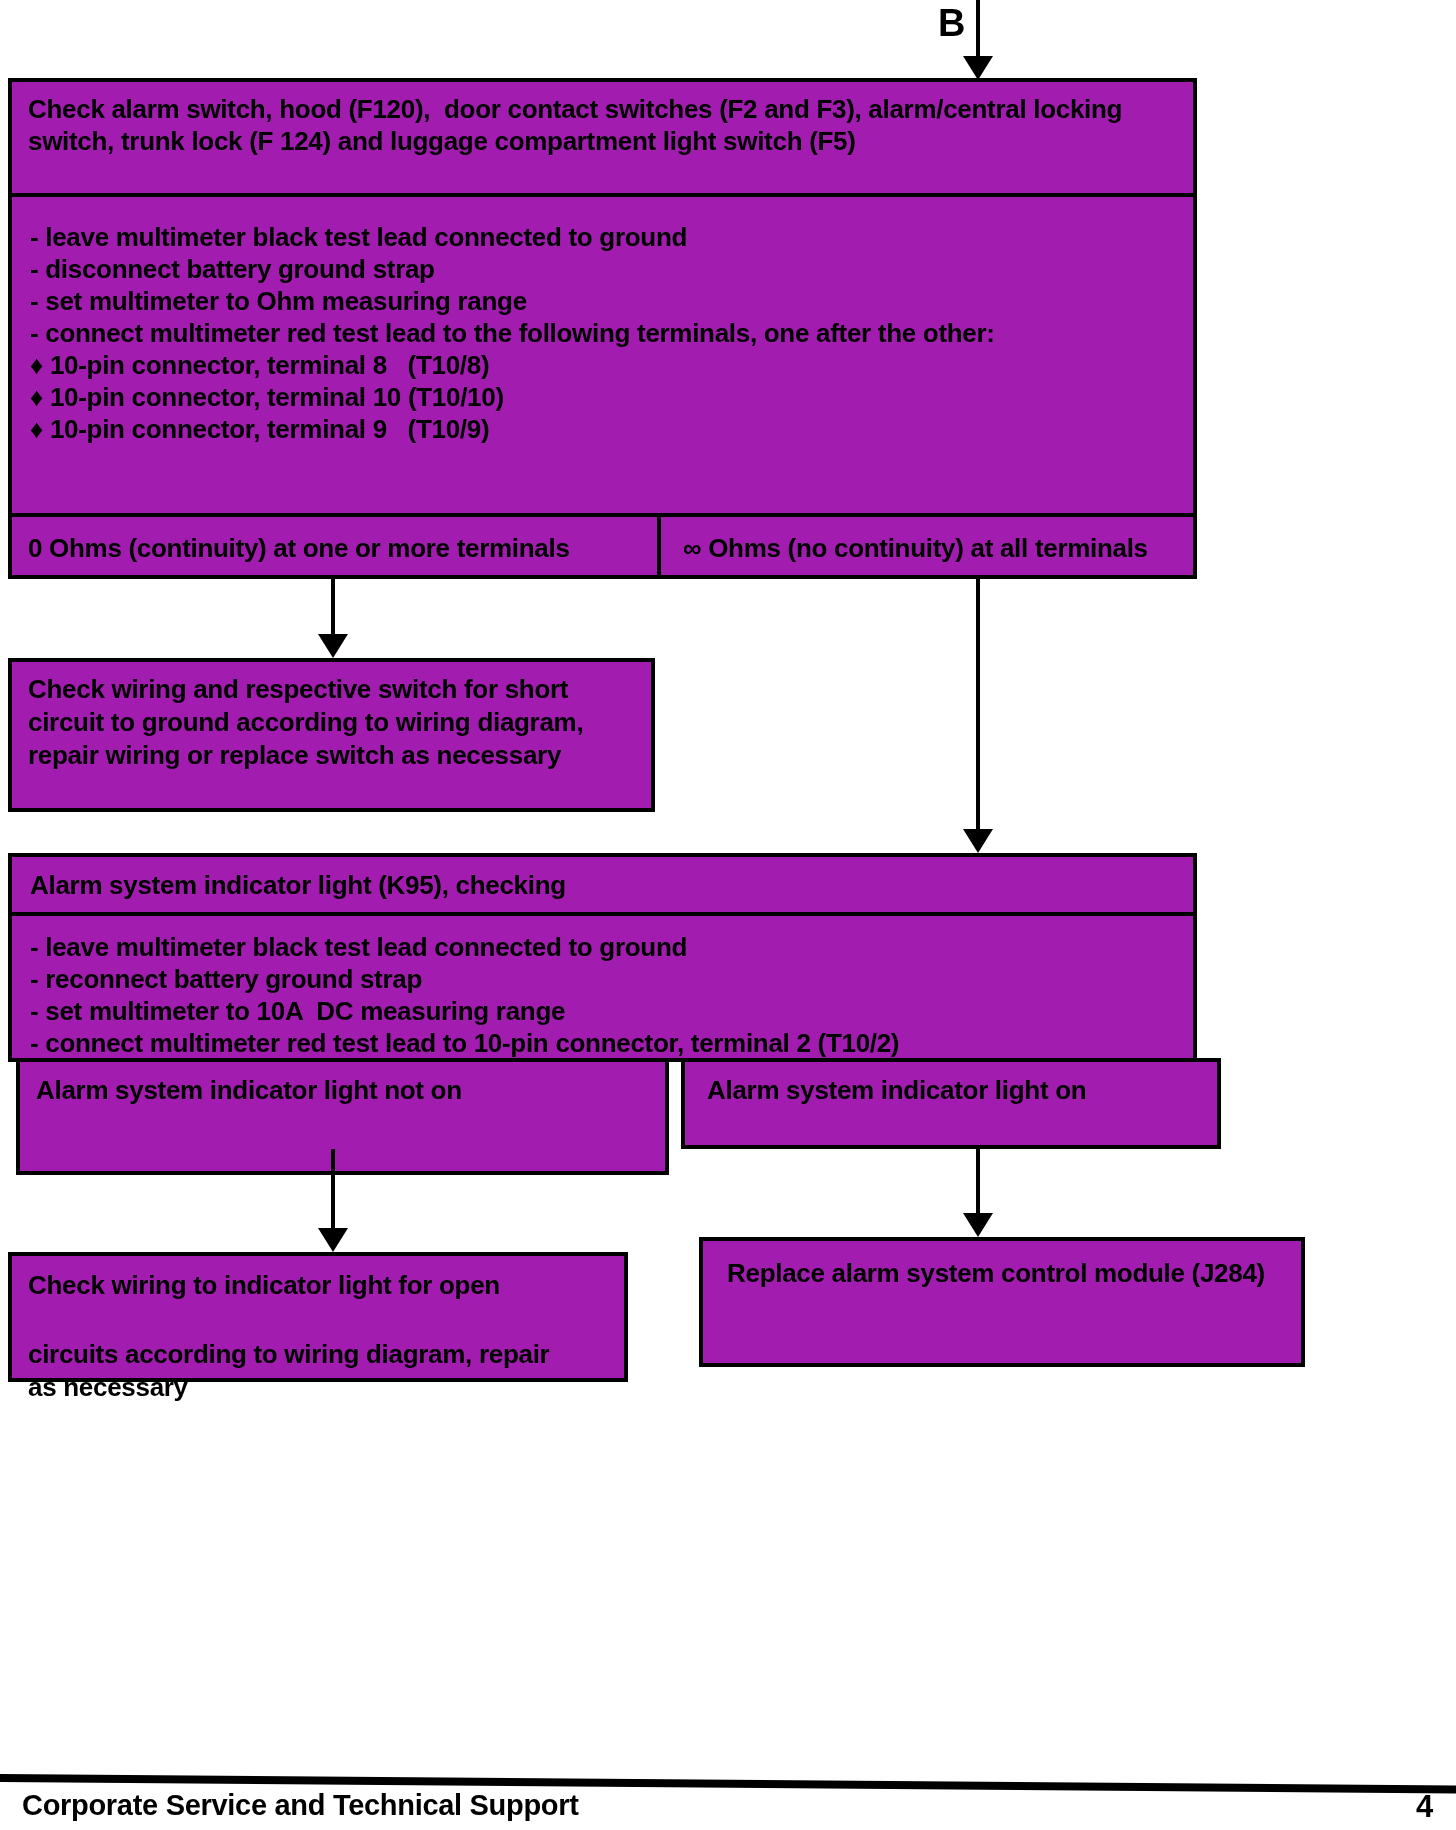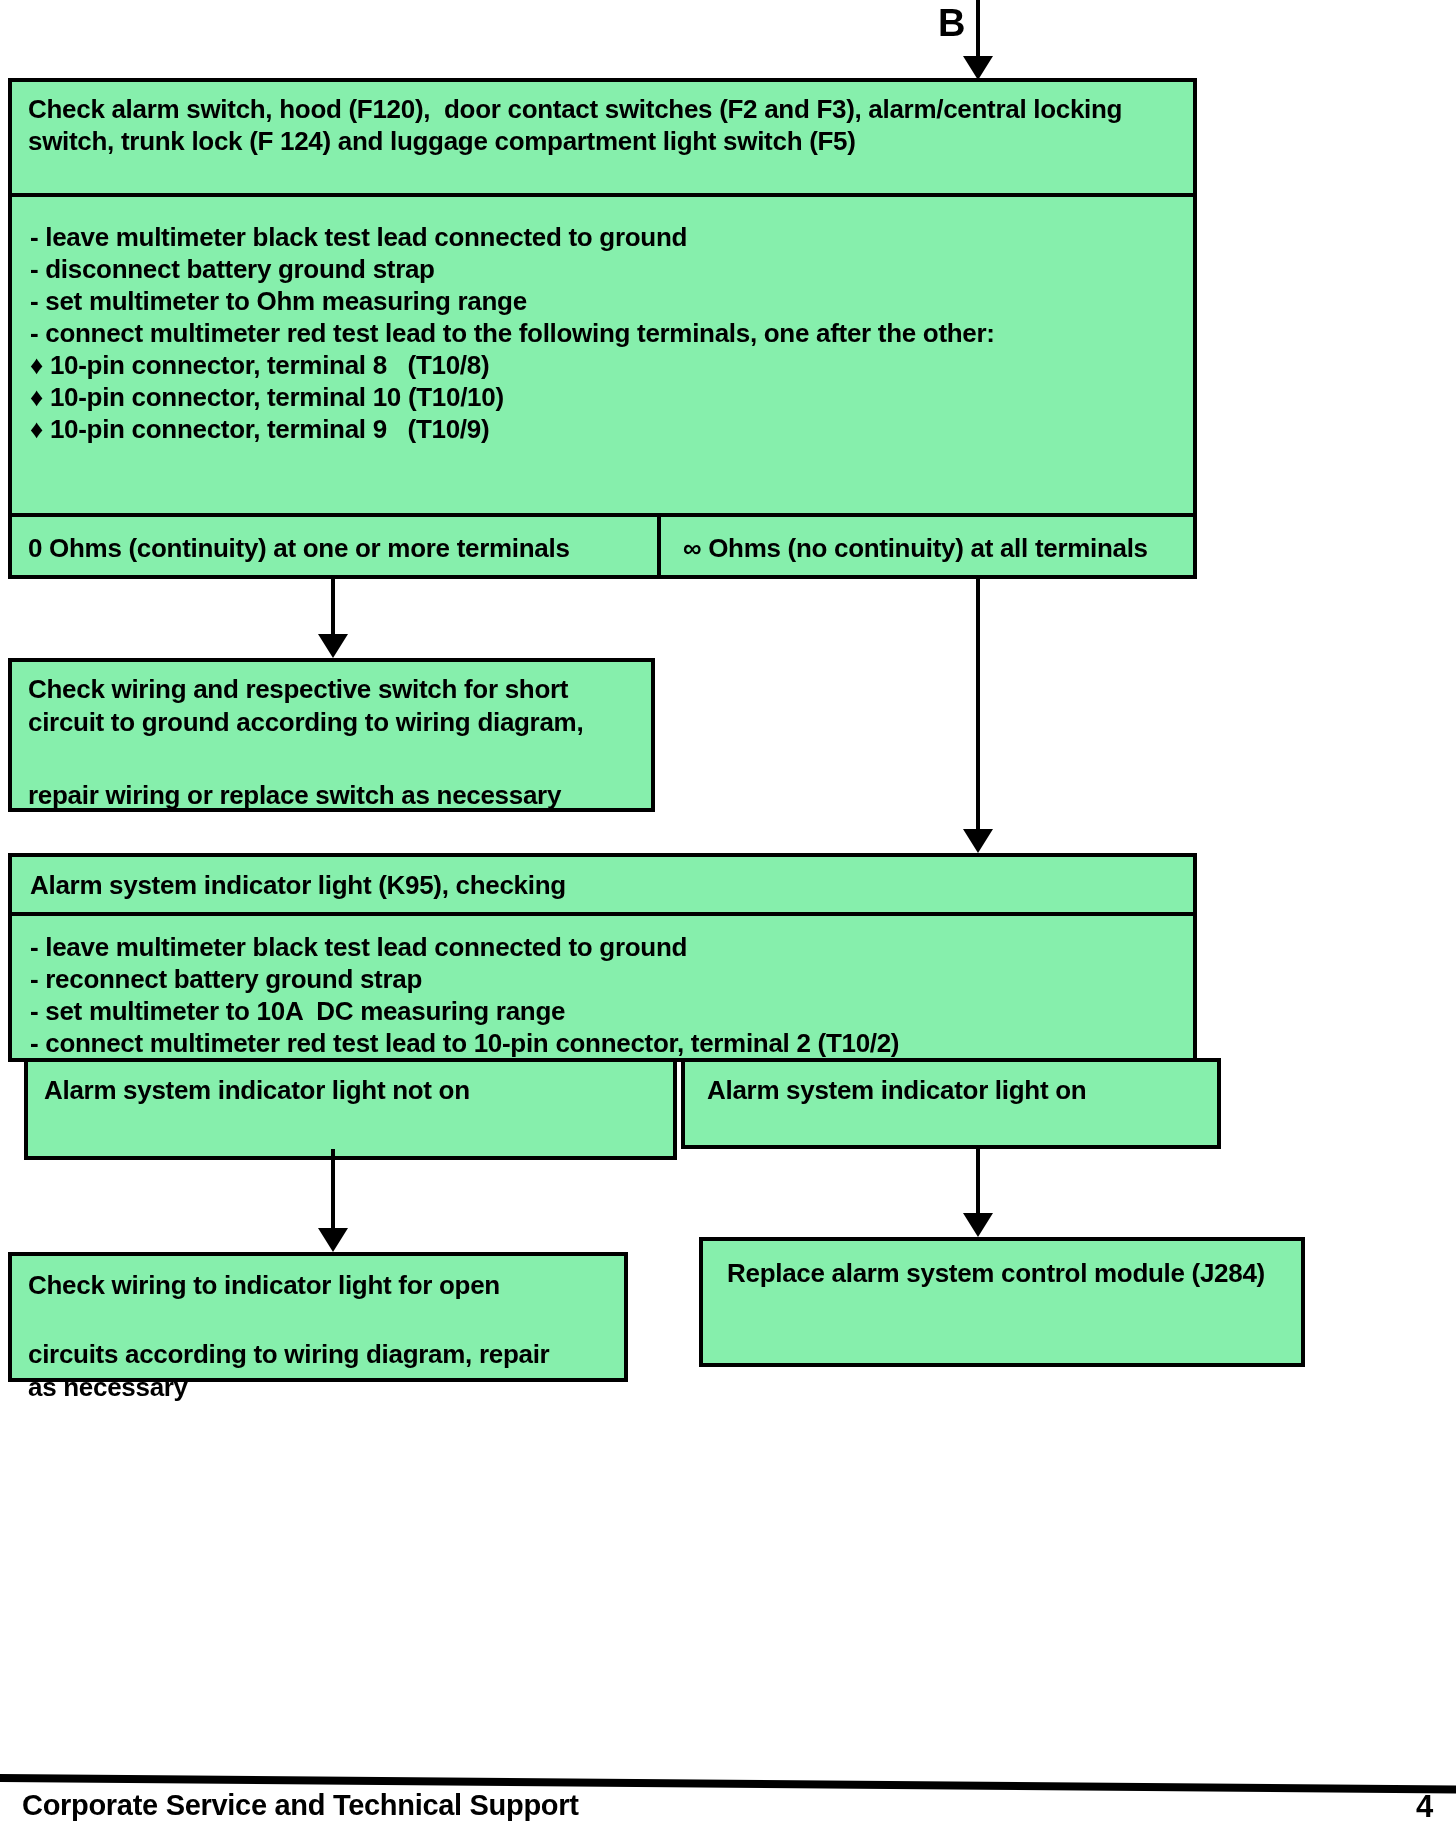--- a/index.html
+++ b/index.html
@@ -7,21 +7,21 @@
     position:relative;
     width:1456px;height:1830px;
     background:#ffffff;
     font-family:"Liberation Sans","DejaVu Sans",sans-serif;
     color:#000;
     overflow:hidden;
   }
   .box{
     position:absolute;
     border:4px solid #000;
-    background:#86efac;
+    background:#a21caf;
     box-sizing:border-box;
   }
   .txt{
     font-size:26px;
     font-weight:700;
     line-height:32px;
     letter-spacing:-0.3px;
     white-space:pre-wrap;
   }
   .line-v{
@@ -94,38 +94,38 @@
   <div class="box" style="left:657px;top:513px;width:540px;height:66px;">
     <div class="txt cell-label" style="left:22px;top:15px;">∞ Ohms (no continuity) at all terminals</div>
   </div>
 
   <div class="line-v" style="left:331px;top:579px;height:58px;"></div>
   <div class="arrowhead" style="left:318px;top:634px;"></div>
 
   <div class="box" style="left:8px;top:658px;width:647px;height:154px;padding:11px 16px 0 16px;">
     <div class="txt" style="line-height:33px;">Check wiring and respective switch for short</div>
     <div class="txt" style="line-height:33px;">circuit to ground according to wiring diagram,</div>
-    <div class="txt" style="line-height:33px;margin-top:40px;">repair wiring or replace switch as necessary</div>
+    <div class="txt" style="line-height:33px;">repair wiring or replace switch as necessary</div>
   </div>
 
   <div class="line-v" style="left:976px;top:579px;height:252px;"></div>
   <div class="arrowhead" style="left:963px;top:829px;"></div>
 
   <div class="box" style="left:8px;top:853px;width:1189px;height:63px;padding:12px 18px 0 18px;">
     <div class="txt">Alarm system indicator light (K95), checking</div>
   </div>
 
   <div class="box" style="left:8px;top:912px;width:1189px;height:150px;padding:15px 18px 0 18px;">
     <div class="txt">- leave multimeter black test lead connected to ground</div>
     <div class="txt">- reconnect battery ground strap</div>
     <div class="txt">- set multimeter to 10A  DC measuring range</div>
     <div class="txt">- connect multimeter red test lead to 10-pin connector, terminal 2 (T10/2)</div>
   </div>
 
-  <div class="box" style="left:24px;top:1058px;width:653px;height:102px;">
+  <div class="box" style="left:16px;top:1058px;width:653px;height:117px;">
     <div class="txt cell-label" style="left:16px;top:12px;">Alarm system indicator light not on</div>
   </div>
   <div class="box" style="left:657px;top:1058px;width:540px;height:91px;margin-left:24px;">
     <div class="txt cell-label" style="left:22px;top:12px;">Alarm system indicator light on</div>
   </div>
 
   <div class="line-v" style="left:331px;top:1149px;height:82px;"></div>
   <div class="arrowhead" style="left:318px;top:1228px;"></div>
 
   <div class="line-v" style="left:976px;top:1149px;height:68px;"></div>

